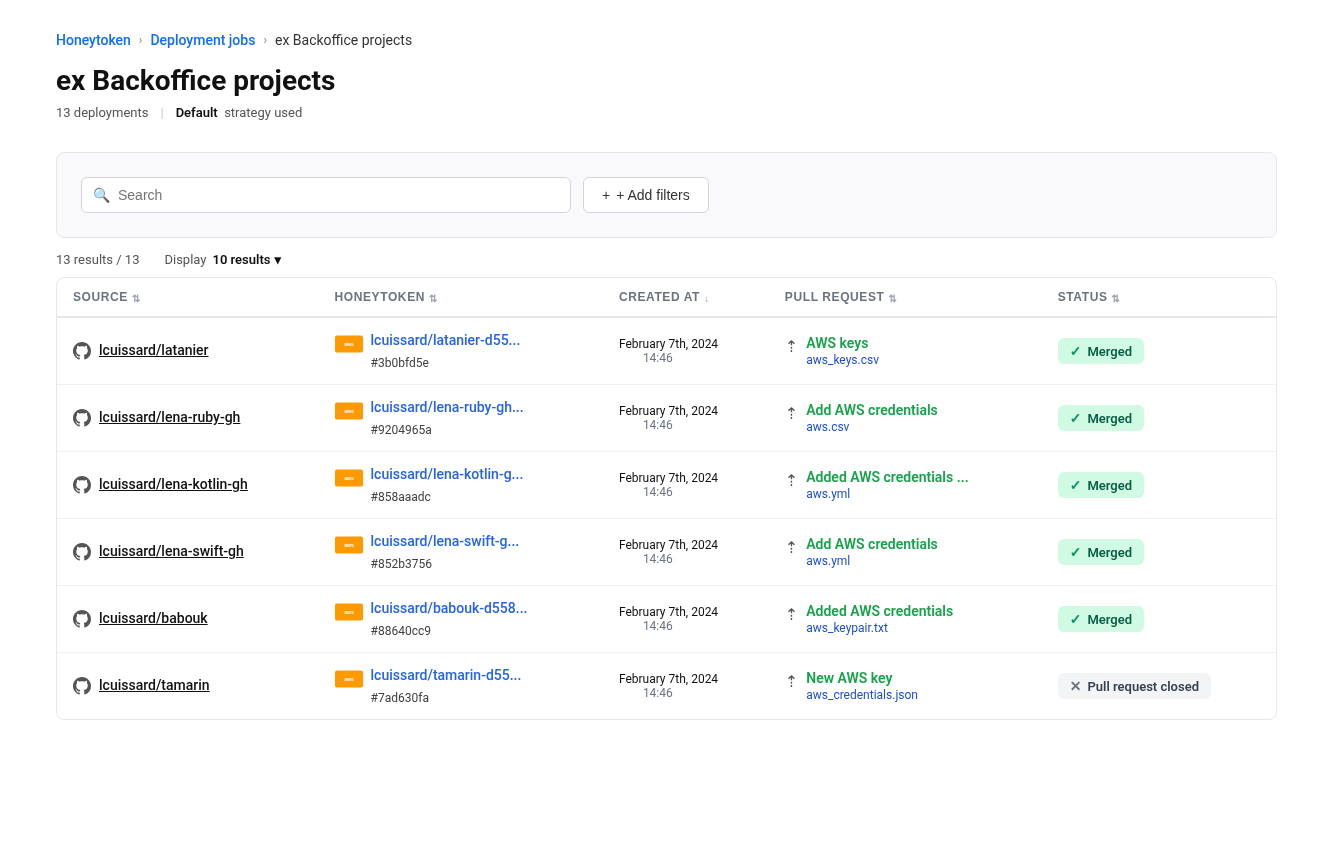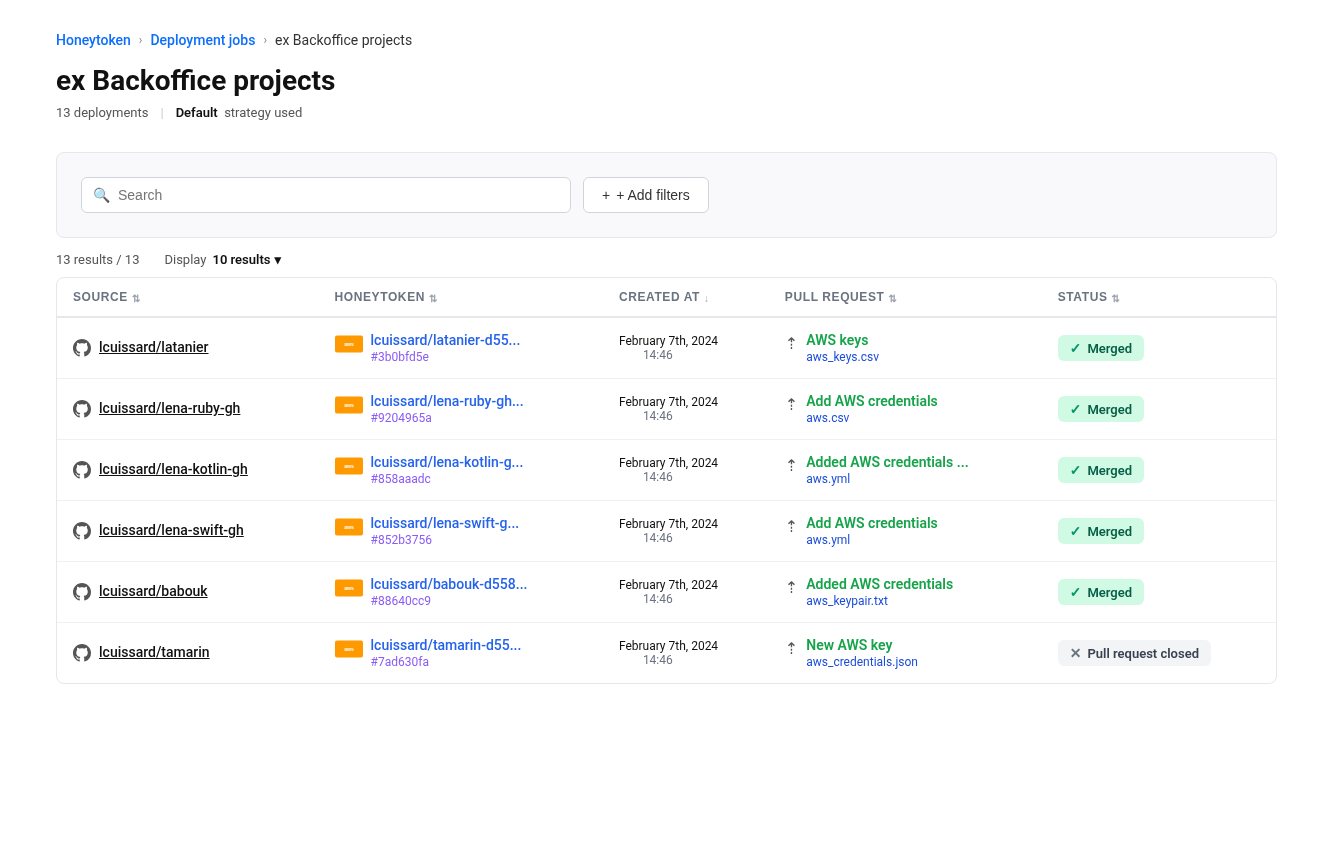--- a/index.html
+++ b/index.html
@@ -203,23 +203,23 @@
       margin-top: 2px;
     }
     .honeytoken-info {}
     .honeytoken-link {
       color: #2563eb;
       text-decoration: none;
       font-weight: 500;
       font-size: 14px;
     }
     .honeytoken-hash {
-      color: #8b5cf6;
+      color: #404040;
       font-size: 12px;
-      margin-top: 2px;
+      margin-top: 8px;
     }
     .date-cell {}
     .date-main { font-size: 12px; color: #111; }
     .date-time { font-size: 12px; color: #6b7280; margin-left: 24px; }
     .pr-cell {
       display: flex;
       align-items: flex-start;
       gap: 8px;
     }
     .pr-icon {

